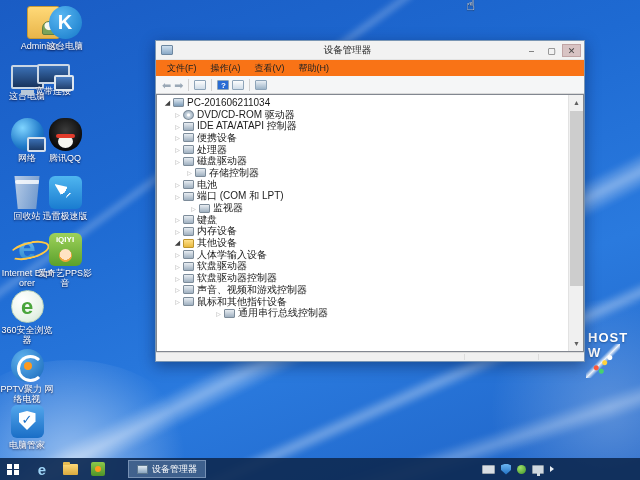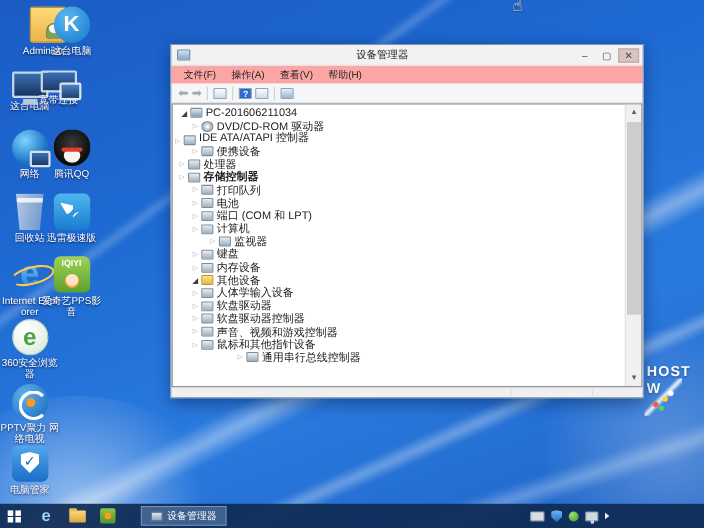--- a/index.html
+++ b/index.html
@@ -67,21 +67,21 @@
 
   
   .win { position:absolute; left:155px; top:40px; width:430px; height:322px;
          background:#f0f0f0; border:1px solid #7a96b4; box-shadow:0 4px 14px rgba(0,20,60,.45); }
   .titlebar { height:18px; display:flex; align-items:center; padding:0 3px; background:#f2f2f2; }
   .title-icon { width:12px; height:10px; margin-left:2px; background:linear-gradient(#cfe0ef,#89a8c6); border:1px solid #6d87a0; border-radius:1px; }
   .title-text { flex:1; text-align:center; font-size:9.5px; color:#222; }
   .winbtns { display:flex; gap:1px; }
   .winbtn { width:19px; height:13px; font-size:9px; line-height:12px; text-align:center; color:#444; background:#f2f2f2; border:1px solid transparent; }
   .winbtn.close { background:#d8c3c3; border:1px solid #c0a4a4; }
-  .menubar { height:17px; display:flex; align-items:center; background:#fca5a5; border-top:1px solid #e4e4e4; padding-left:4px; }
+  .menubar { height:17px; display:flex; align-items:center; background:#f97316; border-top:1px solid #e4e4e4; padding-left:4px; }
   .menu-item { font-size:9px; color:#222; padding:2px 7px; }
   .toolbar { height:18px; display:flex; align-items:center; gap:3px; background:#f5f6f7; border-bottom:1px solid #d9d9d9; padding-left:6px; }
   .tbtn { font-size:10px; color:#7d8d9d; line-height:14px; }
   .tbtn.arrow { color:#9aa8b6; font-size:11px; }
   .tsep { width:1px; height:12px; background:#d0d0d0; margin:0 2px; }
   .tbox { width:12px; height:10px; background:linear-gradient(#fdfdfd,#cfdce8); border:1px solid #8ea4b8; border-radius:1px; }
   .tbox.help { background:#2a6cd4; color:#fff; font-size:8px; font-weight:bold; text-align:center; line-height:9px; }
   .tbox.scan { background:linear-gradient(#e8eef4,#9db4c8); }
 
   .treearea { position:absolute; left:0; right:0; top:53px; bottom:9px; background:#fff; border:1px solid #828790; overflow:hidden; }
@@ -231,59 +231,54 @@
         <div class="trow" style="padding-left: 6px;">
           <span class="exp open">◢</span>
           <span class="tico computer"></span>
           <span class="tlabel">PC-201606211034</span>
         </div>
         <div class="trow" style="padding-left: 16px;">
           <span class="exp">▷</span>
           <span class="tico cd"></span>
           <span class="tlabel">DVD/CD-ROM 驱动器</span>
         </div>
-        <div class="trow" style=" align-items: flex-end;">
+        <div class="trow" style="padding-left: 16px;">
           <span class="exp">▷</span>
           <span class="tico "></span>
           <span class="tlabel">IDE ATA/ATAPI 控制器</span>
         </div>
         <div class="trow" style="padding-left: 16px;">
           <span class="exp">▷</span>
           <span class="tico "></span>
           <span class="tlabel">便携设备</span>
         </div>
-        <div class="trow" style="padding-left: 4px;">
+        <div class="trow" style="padding-left: 16px;">
           <span class="exp">▷</span>
           <span class="tico "></span>
           <span class="tlabel">处理器</span>
         </div>
-        <div class="trow" style="padding-left: 4px; font-weight: bold;">
+        <div class="trow" style="padding-left: 16px;">
+          <span class="exp">▷</span>
+          <span class="tico "></span>
+          <span class="tlabel">磁盘驱动器</span>
+        </div>
+        <div class="trow" style="padding-left: 28px;">
           <span class="exp">▷</span>
           <span class="tico "></span>
           <span class="tlabel">存储控制器</span>
         </div>
         <div class="trow" style="padding-left: 16px;">
           <span class="exp">▷</span>
           <span class="tico "></span>
-          <span class="tlabel">打印队列</span>
-        </div>
-        <div class="trow" style="padding-left: 16px;">
-          <span class="exp">▷</span>
-          <span class="tico "></span>
           <span class="tlabel">电池</span>
         </div>
         <div class="trow" style="padding-left: 16px;">
           <span class="exp">▷</span>
           <span class="tico "></span>
           <span class="tlabel">端口 (COM 和 LPT)</span>
-        </div>
-        <div class="trow" style="padding-left: 16px;">
-          <span class="exp">▷</span>
-          <span class="tico "></span>
-          <span class="tlabel">计算机</span>
         </div>
         <div class="trow" style="padding-left: 32px;">
           <span class="exp">▷</span>
           <span class="tico "></span>
           <span class="tlabel">监视器</span>
         </div>
         <div class="trow" style="padding-left: 16px;">
           <span class="exp">▷</span>
           <span class="tico "></span>
           <span class="tlabel">键盘</span>

